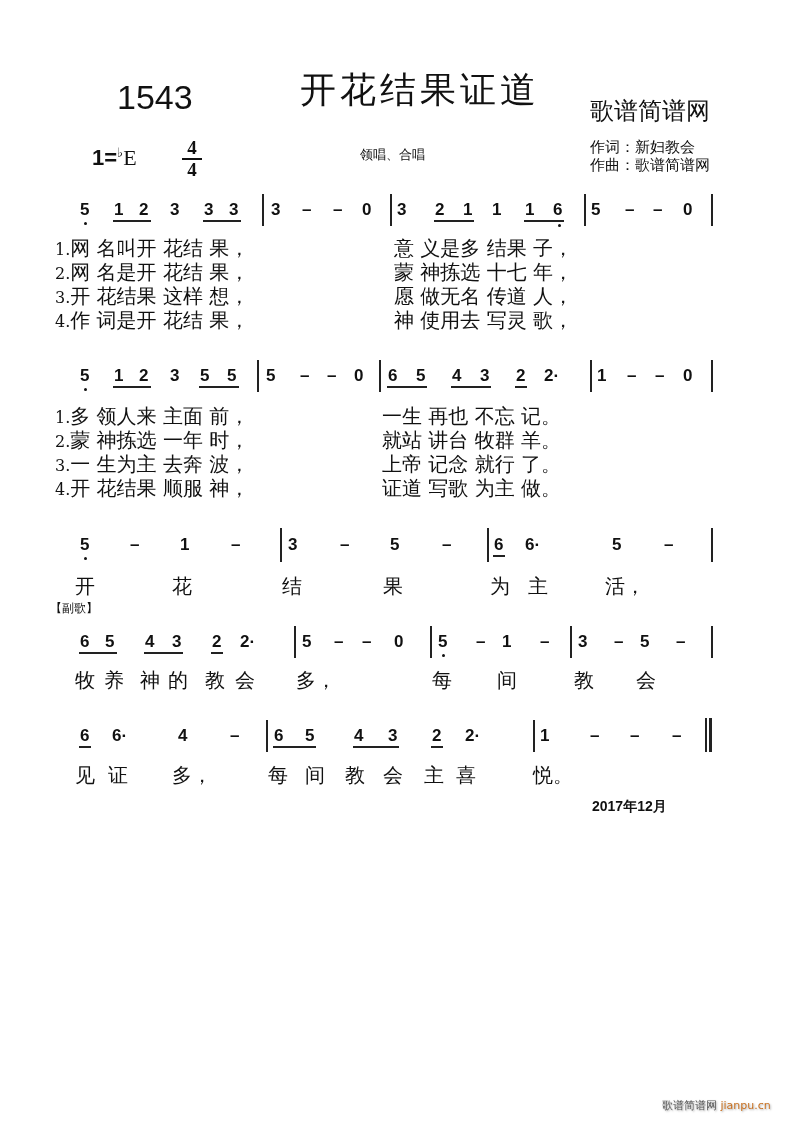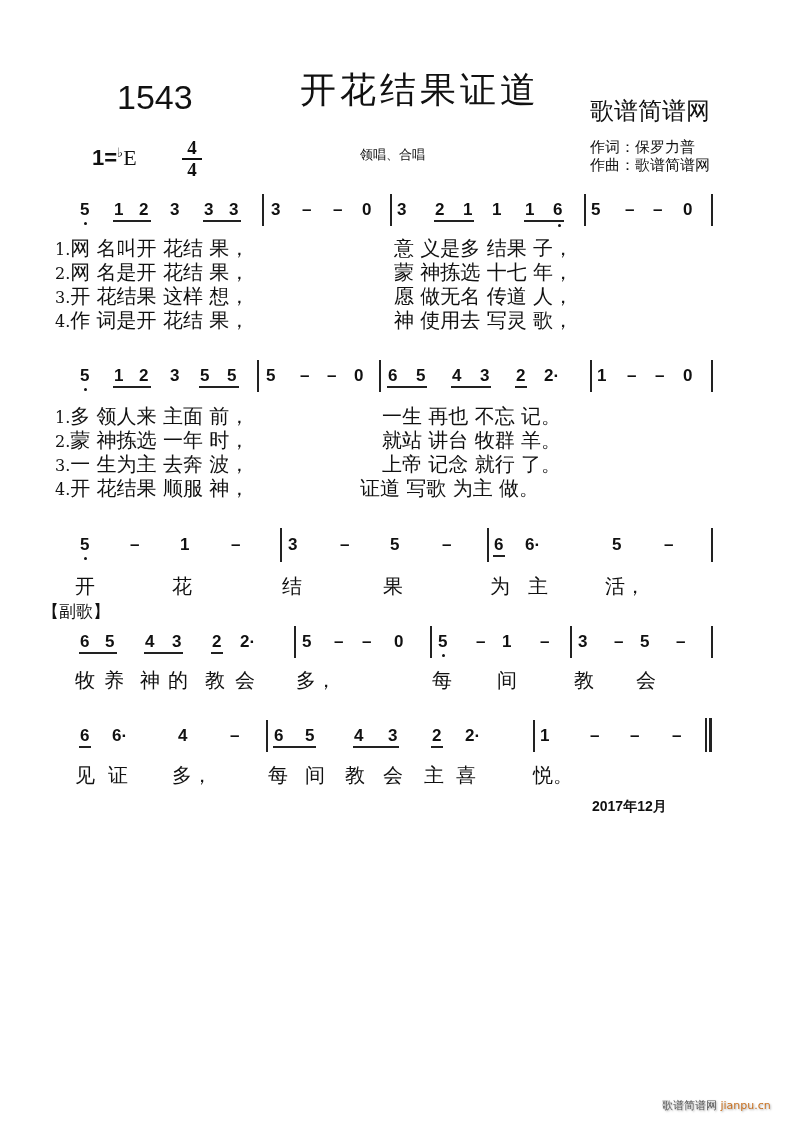--- a/index.html
+++ b/index.html
@@ -22,21 +22,21 @@
 
 <div class="abs" style="left:92px;top:145px;font-size:22px;">
   <span style="font-family:'Liberation Sans',sans-serif;font-weight:bold;">1=</span><sup style="font-size:13px;">♭</sup><span style="font-family:'Liberation Serif',serif;">E</span>
 </div>
 <div class="abs" style="left:182px;top:139px;width:20px;text-align:center;font-family:'Liberation Serif',serif;font-weight:bold;font-size:19px;line-height:18px;">
   <div>4</div>
   <div style="height:2px;background:#111;margin:1px 0;"></div>
   <div>4</div>
 </div>
 <div class="abs" style="left:360px;top:146px;font-size:13px;">领唱、合唱</div>
-<div class="abs" style="left:590px;top:138px;font-size:15px;">作词：保罗力普</div>
+<div class="abs" style="left:590px;top:138px;font-size:15px;">作词：新妇教会</div>
 <div class="abs" style="left:590px;top:156px;font-size:15px;">作曲：歌谱简谱网</div>
 
 <div>
   <span class="note" style="left:80px;top:200px;">5</span>
   <span class="dot" style="left:84px;top:222px;"></span>
   <span class="note" style="left:114px;top:200px;">1</span>
   <span class="note" style="left:139px;top:200px;">2</span>
   <span class="ul" style="left:113px;top:220px;width:38px;"></span>
   <span class="note" style="left:170px;top:200px;">3</span>
   <span class="note" style="left:204px;top:200px;">3</span>
@@ -126,21 +126,21 @@
     <span class="vn">2.</span><span>蒙 神拣选 一年 时，</span>
   </div>
   <div class="abs" style="left:382px;top:428px;font-size:20px;line-height:24px;">就站 讲台 牧群  羊。</div>
   <div class="abs" style="left:55px;top:452px;font-size:20px;line-height:24px;">
     <span class="vn">3.</span><span>一 生为主 去奔 波，</span>
   </div>
   <div class="abs" style="left:382px;top:452px;font-size:20px;line-height:24px;">上帝 记念 就行  了。</div>
   <div class="abs" style="left:55px;top:476px;font-size:20px;line-height:24px;">
     <span class="vn">4.</span><span>开 花结果 顺服 神，</span>
   </div>
-  <div class="abs" style="left:360px;top:476px;font-size:20px;line-height:24px;">证道 写歌 为主  做。</div>
+  <div class="abs" style="left:382px;top:476px;font-size:20px;line-height:24px;">证道 写歌 为主  做。</div>
 </div>
 
 <div>
   <span class="note" style="left:80px;top:535px;">5</span>
   <span class="dot" style="left:84px;top:557px;"></span>
   <span class="note" style="left:130px;top:535px;">–</span>
   <span class="note" style="left:180px;top:535px;">1</span>
   <span class="note" style="left:231px;top:535px;">–</span>
   <span class="bar" style="left:280px;top:528px;height:34px;"></span>
   <span class="note" style="left:288px;top:535px;">3</span>
@@ -157,21 +157,21 @@
 </div>
 <div>
   <span class="ch" style="left:75px;top:573px;">开</span>
   <span class="ch" style="left:172px;top:573px;">花</span>
   <span class="ch" style="left:282px;top:573px;">结</span>
   <span class="ch" style="left:383px;top:573px;">果</span>
   <span class="ch" style="left:490px;top:573px;">为</span>
   <span class="ch" style="left:528px;top:573px;">主</span>
   <span class="ch" style="left:605px;top:573px;">活，</span>
 </div>
-<div class="abs" style="left:42px;top:600px;font-size:17px;">【副歌】</div>
+<div class="abs" style="left:50px;top:600px;font-size:12px;">【副歌】</div>
 
 <div>
   <span class="note" style="left:80px;top:632px;">6</span>
   <span class="note" style="left:105px;top:632px;">5</span>
   <span class="ul" style="left:79px;top:652px;width:38px;"></span>
   <span class="note" style="left:145px;top:632px;">4</span>
   <span class="note" style="left:172px;top:632px;">3</span>
   <span class="ul" style="left:144px;top:652px;width:39px;"></span>
   <span class="note" style="left:212px;top:632px;">2</span>
   <span class="ul" style="left:211px;top:652px;width:12px;"></span>

